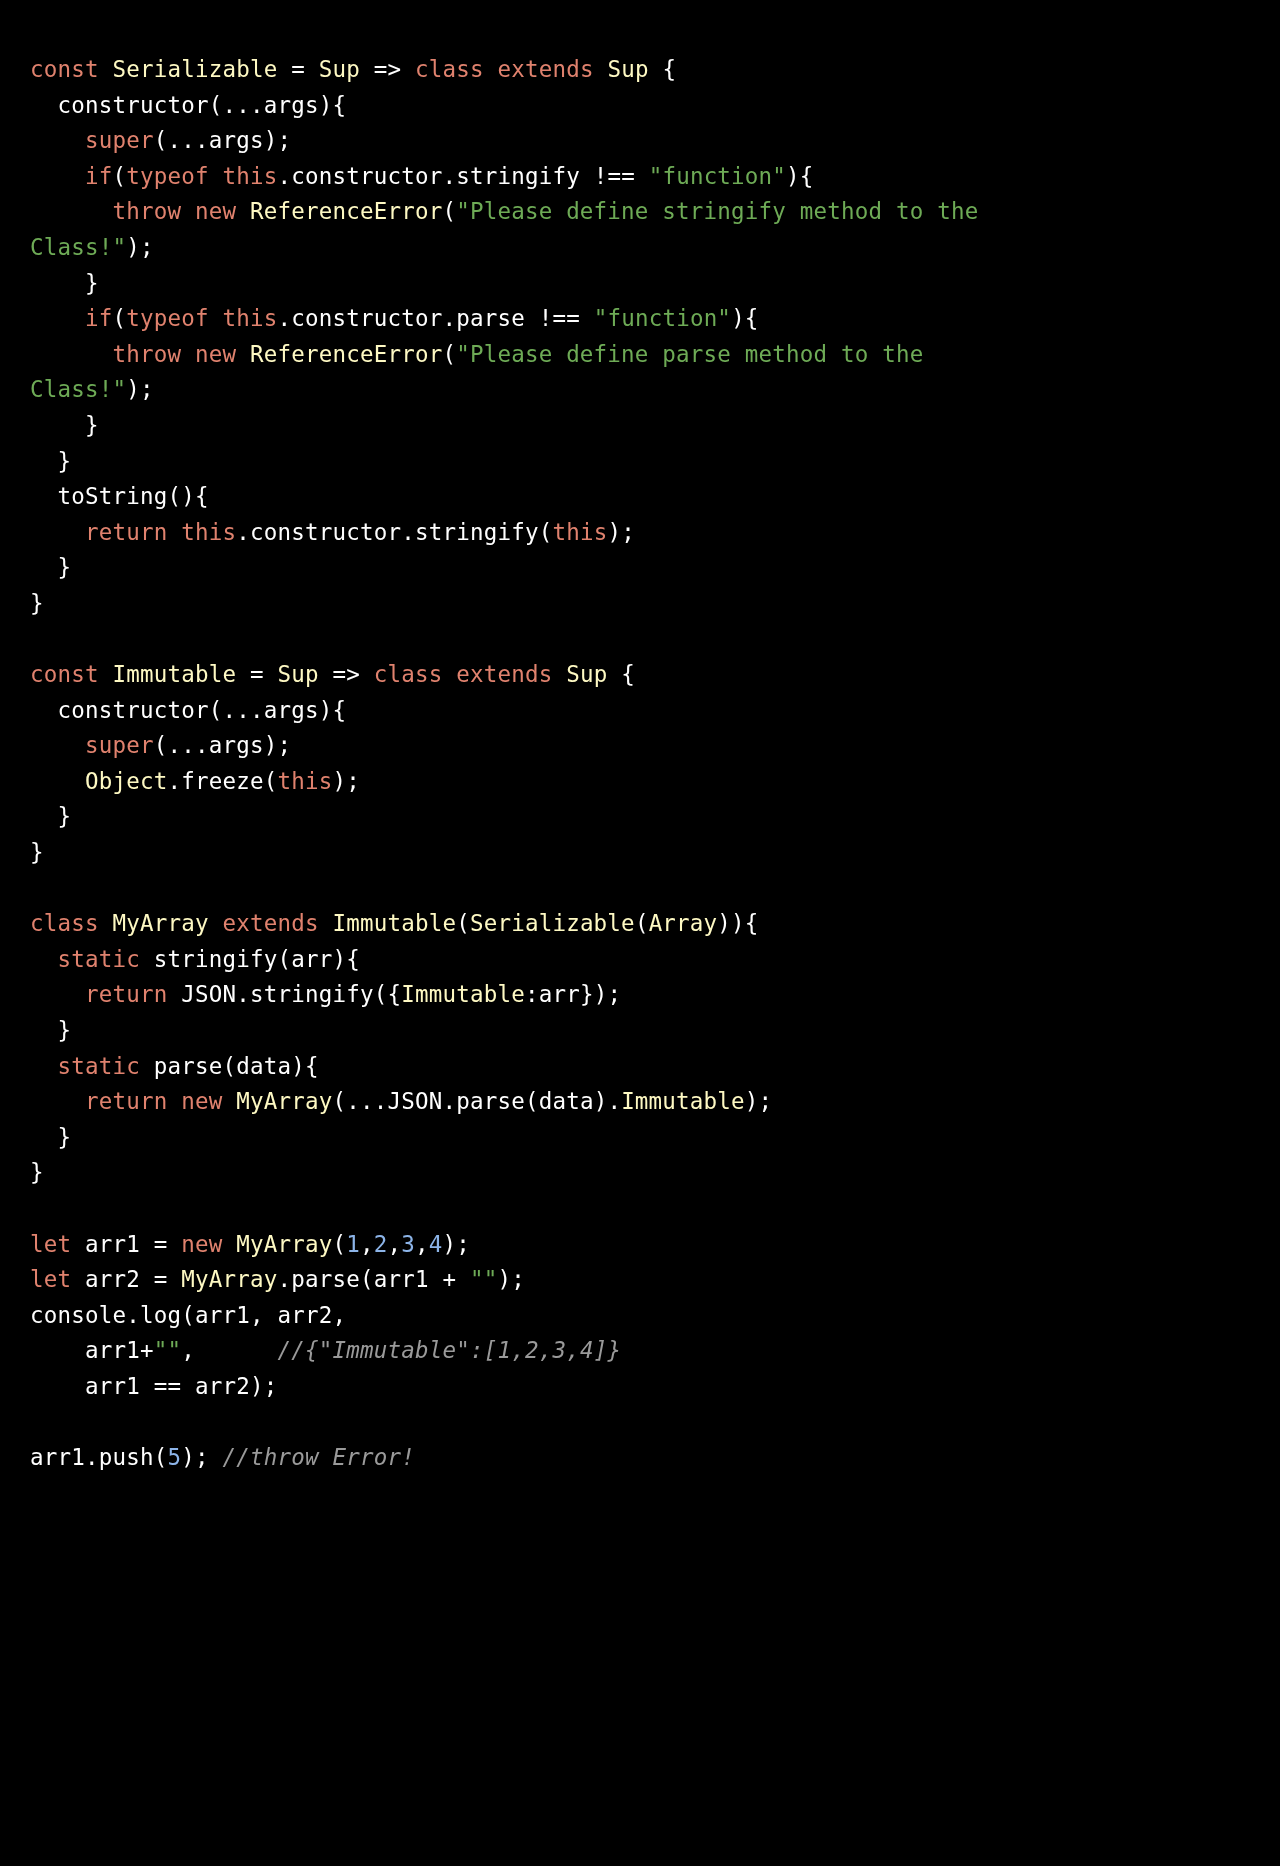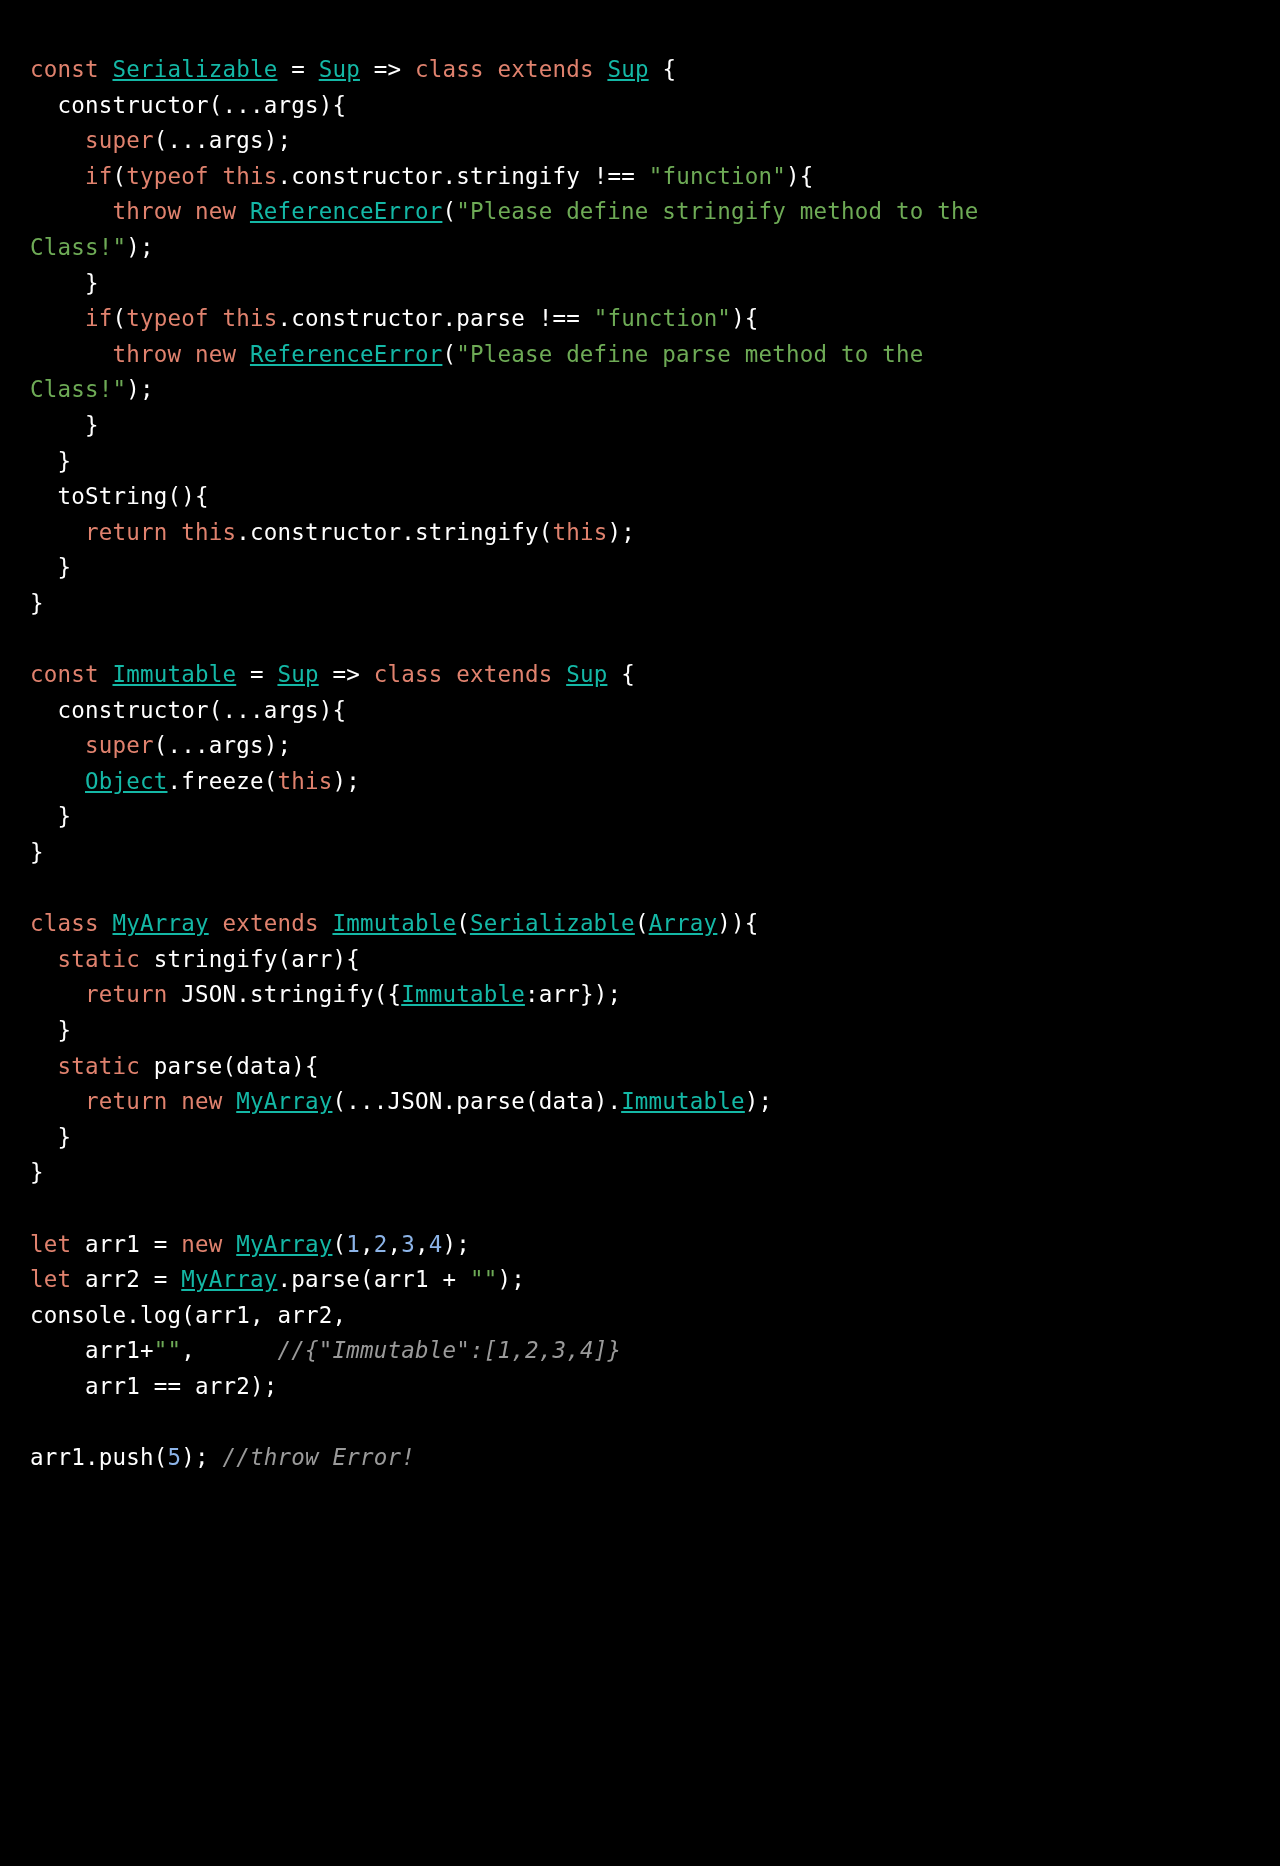--- a/index.html
+++ b/index.html
@@ -22,21 +22,21 @@
     line-height: 35.6px;
     white-space: pre-wrap;
     word-break: break-word;
     overflow-wrap: anywhere;
     letter-spacing: 0.2px;
     color: #ffffff;
     -webkit-font-smoothing: antialiased;
   }
   .ln { display: block; min-height: 35.6px; }
   .kw   { color: #e0826e; }
-  .typ  { color: #14b8a6; text-decoration: underline; }
+  .typ  { color: #fef9c3; }
   .str  { color: #6eab56; }
   .num  { color: #8cb4e8; }
   .cmt  { color: #9a9a9a; font-style: italic; }
   .pl   { color: #ffffff; }
 </style>
 </head>
 <body>
 
 <div id="code-block"><span class="ln"><span class="kw">const </span><span class="typ">Serializable</span><span class="pl"> = </span><span class="typ">Sup</span><span class="pl"> =&gt; </span><span class="kw">class extends </span><span class="typ">Sup</span><span class="pl"> {</span></span><span class="ln"><span class="pl">  constructor(...args){</span></span><span class="ln"><span class="pl">    </span><span class="kw">super</span><span class="pl">(...args);</span></span><span class="ln"><span class="pl">    </span><span class="kw">if</span><span class="pl">(</span><span class="kw">typeof </span><span class="kw">this</span><span class="pl">.constructor.stringify !== </span><span class="str">"function"</span><span class="pl">){</span></span><span class="ln"><span class="pl">      </span><span class="kw">throw new </span><span class="typ">ReferenceError</span><span class="pl">(</span><span class="str">"Please define stringify method to the Class!"</span><span class="pl">);</span></span><span class="ln"><span class="pl">    }</span></span><span class="ln"><span class="pl">    </span><span class="kw">if</span><span class="pl">(</span><span class="kw">typeof </span><span class="kw">this</span><span class="pl">.constructor.parse !== </span><span class="str">"function"</span><span class="pl">){</span></span><span class="ln"><span class="pl">      </span><span class="kw">throw new </span><span class="typ">ReferenceError</span><span class="pl">(</span><span class="str">"Please define parse method to the Class!"</span><span class="pl">);</span></span><span class="ln"><span class="pl">    }</span></span><span class="ln"><span class="pl">  }</span></span><span class="ln"><span class="pl">  toString(){</span></span><span class="ln"><span class="pl">    </span><span class="kw">return </span><span class="kw">this</span><span class="pl">.constructor.stringify(</span><span class="kw">this</span><span class="pl">);</span></span><span class="ln"><span class="pl">  }</span></span><span class="ln"><span class="pl">}</span></span><span class="ln">&nbsp;</span><span class="ln"><span class="kw">const </span><span class="typ">Immutable</span><span class="pl"> = </span><span class="typ">Sup</span><span class="pl"> =&gt; </span><span class="kw">class extends </span><span class="typ">Sup</span><span class="pl"> {</span></span><span class="ln"><span class="pl">  constructor(...args){</span></span><span class="ln"><span class="pl">    </span><span class="kw">super</span><span class="pl">(...args);</span></span><span class="ln"><span class="pl">    </span><span class="typ">Object</span><span class="pl">.freeze(</span><span class="kw">this</span><span class="pl">);</span></span><span class="ln"><span class="pl">  }</span></span><span class="ln"><span class="pl">}</span></span><span class="ln">&nbsp;</span><span class="ln"><span class="kw">class </span><span class="typ">MyArray</span><span class="kw"> extends </span><span class="typ">Immutable</span><span class="pl">(</span><span class="typ">Serializable</span><span class="pl">(</span><span class="typ">Array</span><span class="pl">)){</span></span><span class="ln"><span class="pl">  </span><span class="kw">static </span><span class="pl">stringify(arr){</span></span><span class="ln"><span class="pl">    </span><span class="kw">return </span><span class="pl">JSON.stringify({</span><span class="typ">Immutable</span><span class="pl">:arr});</span></span><span class="ln"><span class="pl">  }</span></span><span class="ln"><span class="pl">  </span><span class="kw">static </span><span class="pl">parse(data){</span></span><span class="ln"><span class="pl">    </span><span class="kw">return new </span><span class="typ">MyArray</span><span class="pl">(...JSON.parse(data).</span><span class="typ">Immutable</span><span class="pl">);</span></span><span class="ln"><span class="pl">  }</span></span><span class="ln"><span class="pl">}</span></span><span class="ln">&nbsp;</span><span class="ln"><span class="kw">let </span><span class="pl">arr1 = </span><span class="kw">new </span><span class="typ">MyArray</span><span class="pl">(</span><span class="num">1</span><span class="pl">,</span><span class="num">2</span><span class="pl">,</span><span class="num">3</span><span class="pl">,</span><span class="num">4</span><span class="pl">);</span></span><span class="ln"><span class="kw">let </span><span class="pl">arr2 = </span><span class="typ">MyArray</span><span class="pl">.parse(arr1 + </span><span class="str">""</span><span class="pl">);</span></span><span class="ln"><span class="pl">console.log(arr1, arr2,</span></span><span class="ln"><span class="pl">    arr1+</span><span class="str">""</span><span class="pl">,      </span><span class="cmt">//{"Immutable":[1,2,3,4]}</span></span><span class="ln"><span class="pl">    arr1 == arr2);</span></span><span class="ln">&nbsp;</span><span class="ln"><span class="pl">arr1.push(</span><span class="num">5</span><span class="pl">); </span><span class="cmt">//throw Error!</span></span></div>
 

